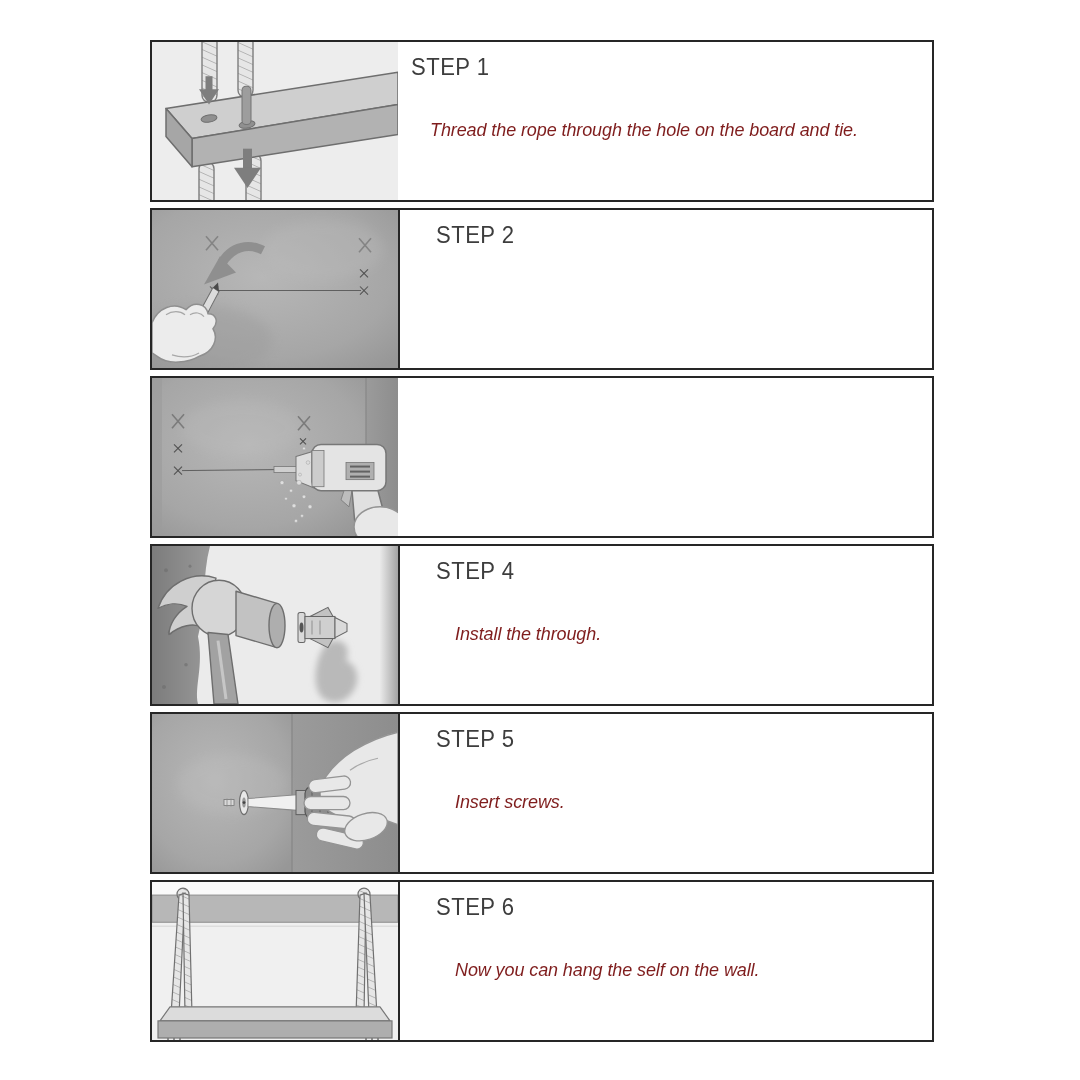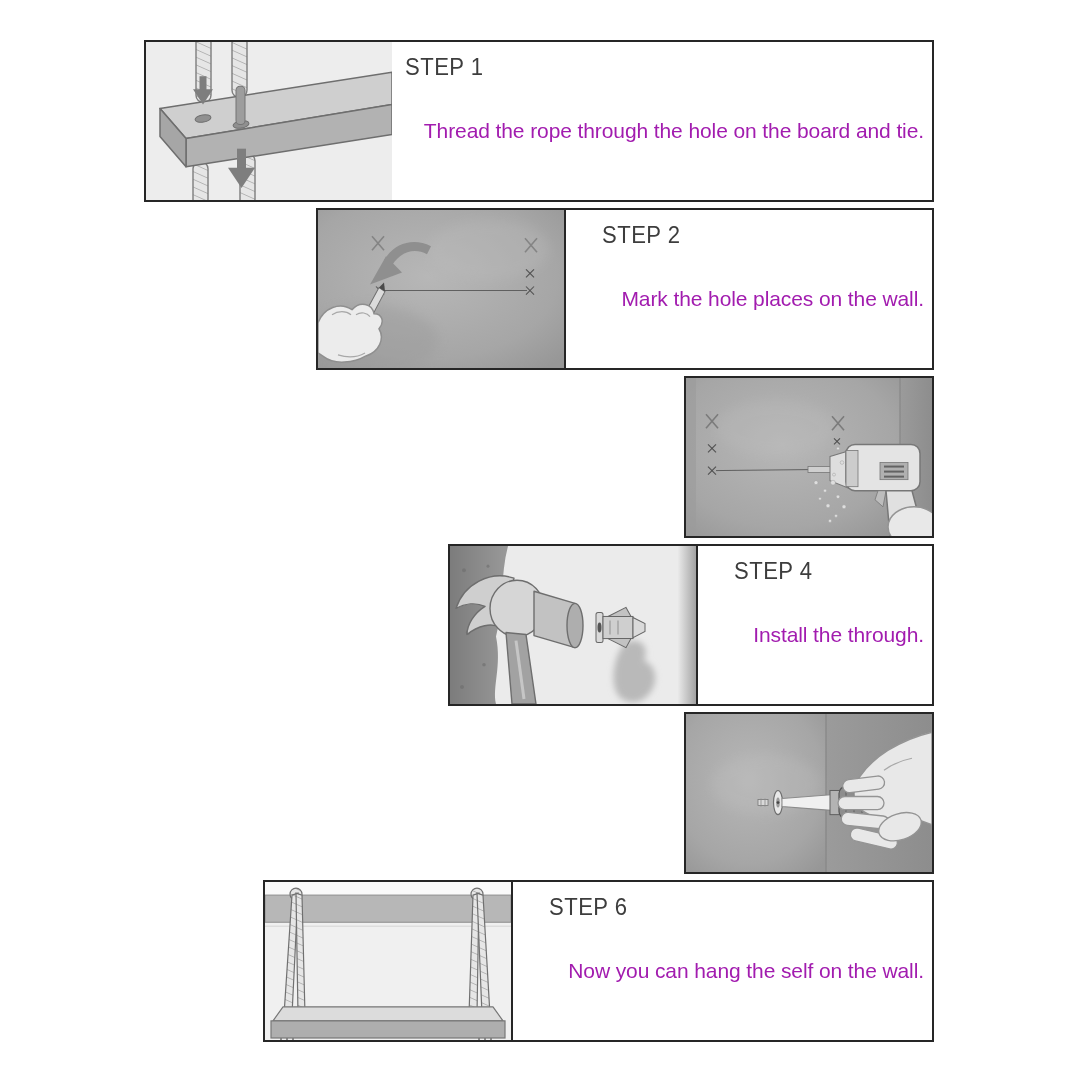--- a/index.html
+++ b/index.html
@@ -2,37 +2,37 @@
 <html><head>
 <meta charset="utf-8">
 <style>
   html,body{margin:0;padding:0;}
   body{
     width:1080px;height:1080px;background:#ffffff;position:relative;
     font-family:"Liberation Sans",sans-serif;overflow:hidden;
   }
   .sheet{
     position:absolute;left:150px;top:40px;width:784px;
-    display:flex;flex-direction:column;gap:6px;align-items:flex-end;
+    display:flex;flex-direction:column;gap:6px;
   }
   .panel{
     box-sizing:border-box;height:162px;border:2.5px solid #262626;
     background:#ffffff;display:flex;overflow:hidden;
   }
   .illus{flex:0 0 246px;width:246px;height:100%;overflow:hidden;background:#e9e9e9;}
   .illus svg{display:block;width:100%;height:100%;}
   .txt{flex:1;min-width:0;padding:11px 8px 0 13px;box-sizing:border-box;}
   .txt.divided{border-left:2.5px solid #262626;padding-left:36px;}
   .step-label{
     font-size:24px;line-height:27px;color:#3d3d3d;font-weight:400;
     transform:scaleX(.92);transform-origin:0 0;white-space:nowrap;letter-spacing:.5px;
   }
   .step-text{
-    margin:37px 0 0 19px;font-size:21px;line-height:27px;color:#a21caf;
-    letter-spacing:-0.1px;white-space:nowrap;
+    margin:37px 0 0 19px;font-size:18px;line-height:27px;color:#7f1d1d;
+    letter-spacing:-0.1px;white-space:nowrap;font-style:italic;
   }
   .defs-holder{position:absolute;width:0;height:0;overflow:hidden;}
 </style>
 </head>
 <body>
 
 <svg class="defs-holder" aria-hidden="true">
   <defs>
     <pattern id="ropeTex" width="6" height="7" patternUnits="userSpaceOnUse" patternTransform="rotate(24)">
       <rect width="6" height="7" fill="#e6e6e6"></rect>
@@ -128,21 +128,20 @@
 
         <polygon points="61,77 67,81 33,145 26,141" fill="#dcdcdc" stroke="#707070" stroke-width="1"></polygon>
         <polygon points="61,77 67,81 66,72" fill="#4a4a4a"></polygon>
 
         <path d="M0,112 C6,97 22,91 34,99 C42,90 54,93 56,103 C64,103 67,111 61,118 C67,128 61,141 48,145 C36,152 16,154 6,146 L0,142 Z" fill="#ececec" stroke="#8f8f8f" stroke-width="1.5"></path>
         <path d="M14,104 C20,100 28,100 33,104 M38,104 C43,101 49,102 52,106 M20,144 C30,147 40,146 47,142" fill="none" stroke="#a8a8a8" stroke-width="1.2"></path>
       </svg>
     </div>
     <div class="txt divided">
       <div class="step-label">STEP 2</div>
-      <div class="step-text">Mark the hole places on the wall.</div>
     </div>
   </section>
 
   <section class="panel">
     <div class="illus">
       <svg viewBox="0 0 246 157" preserveAspectRatio="none">
         <rect width="214" height="157" fill="url(#wallSoft)"></rect>
         <rect x="214" width="32" height="157" fill="url(#wallSide)"></rect>
         <line x1="214" y1="0" x2="214" y2="157" stroke="#8a8a8a" stroke-width="1.4"></line>
         <rect width="10" height="157" fill="#9b9b9b" opacity=".6"></rect>
@@ -265,20 +264,24 @@
         <g fill="#e8e8e8" stroke="#949494" stroke-width="1.3">
           <rect x="156" y="66" width="42" height="13" rx="6.5" transform="rotate(-7 156 66)"></rect>
           <rect x="152" y="82" width="46" height="13" rx="6.5"></rect>
           <rect x="156" y="97" width="48" height="13" rx="6.5" transform="rotate(6 156 97)"></rect>
           <rect x="166" y="112" width="48" height="13" rx="6.5" transform="rotate(13 166 112)"></rect>
           <ellipse cx="214" cy="112" rx="22" ry="13" transform="rotate(-18 214 112)"></ellipse>
         </g>
         <path d="M198,56 C206,50 216,46 226,44" fill="none" stroke="#a8a8a8" stroke-width="1.2"></path>
       </svg>
     </div>
+    <div class="txt divided">
+      <div class="step-label">STEP 5</div>
+      <div class="step-text">Insert screws.</div>
+    </div>
   </section>
 
   <section class="panel">
     <div class="illus">
       <svg viewBox="0 0 246 157" preserveAspectRatio="none">
         <rect width="246" height="157" fill="#f0f0f0"></rect>
         <rect width="246" height="13" fill="#fafafa"></rect>
 
         <rect x="0" y="13" width="246" height="27" fill="#b7b7b7" stroke="#8f8f8f" stroke-width="1"></rect>
         <line x1="0" y1="44" x2="246" y2="44" stroke="#dddddd" stroke-width="1.5"></line>

